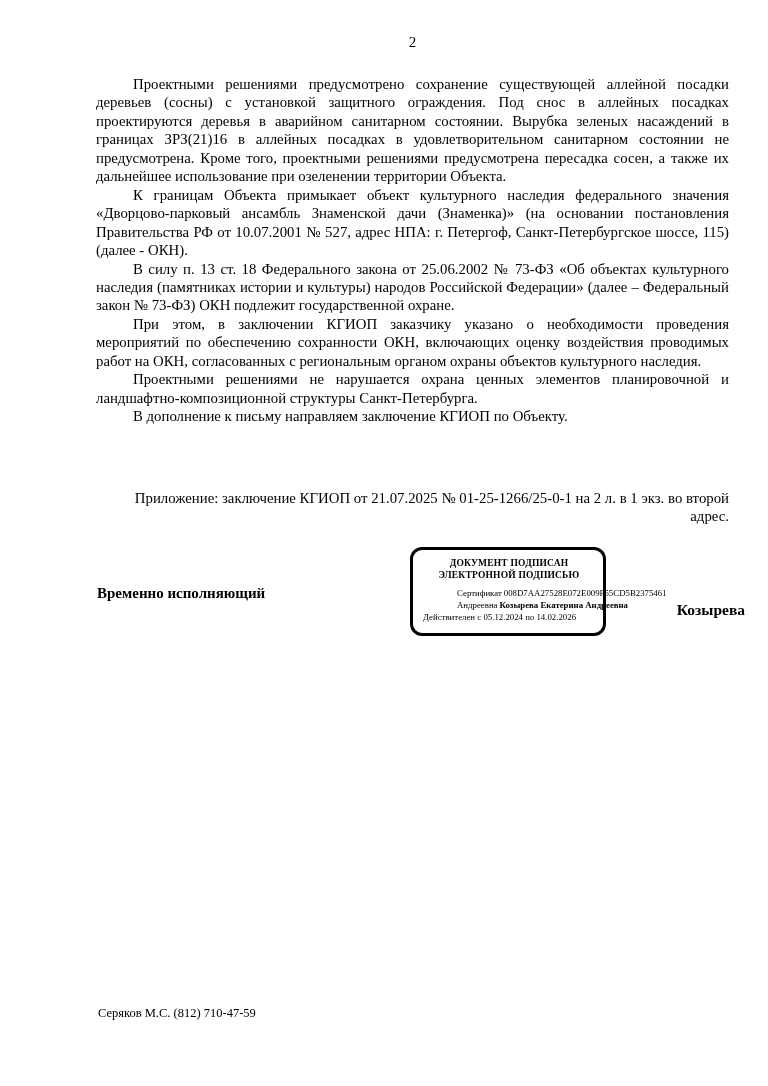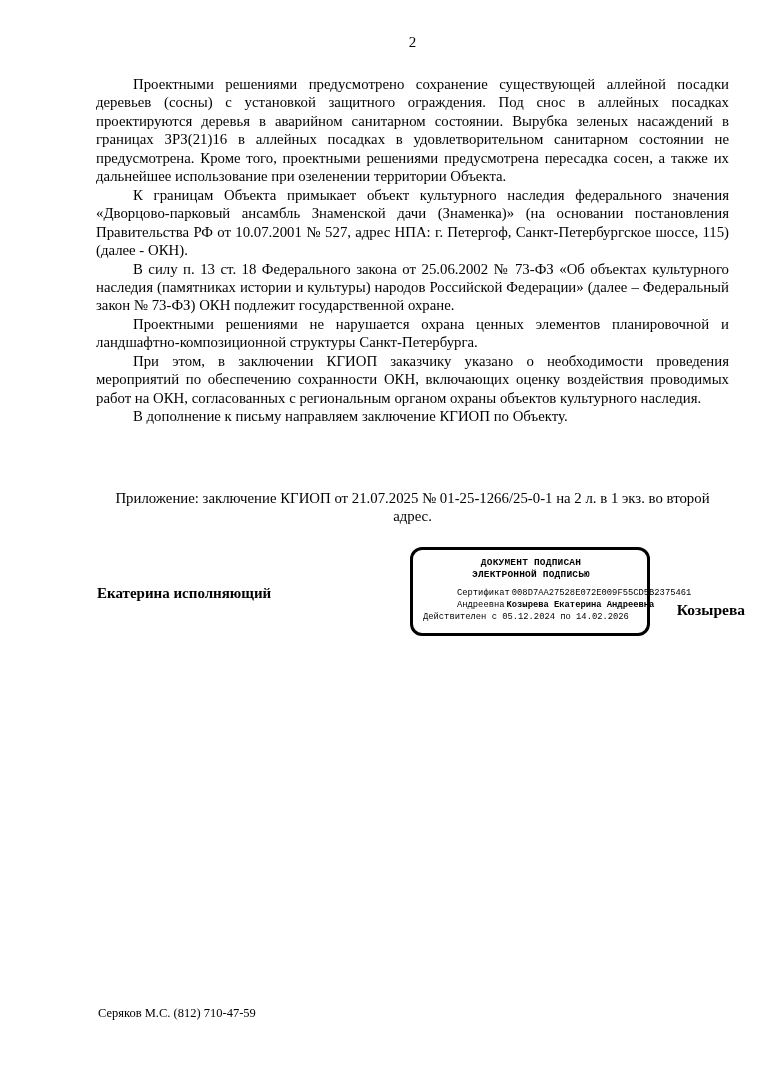--- a/index.html
+++ b/index.html
@@ -30,42 +30,42 @@
     text-align: justify;
   }
   .body-text p { margin: 0; text-indent: 37px; font-family: Liberation Serif, serif; }
   .attachment {
     position: absolute;
     top: 489px;
     left: 96px;
     right: 39px;
     font-size: 14.8px;
     line-height: 18.45px;
-    text-align: center;
+    text-align: right;
   }
   .sig-title {
     position: absolute;
     top: 584px;
     left: 97px;
     font-size: 15px;
     font-weight: bold;
     line-height: 19px;
     white-space: nowrap;
   }
   .stamp {
     position: absolute;
     top: 547px;
     left: 410px;
-    width: 240px;
+    width: 196px;
     height: 89px;
     box-sizing: border-box;
     border: 3px solid #000000;
     border-radius: 12px;
     background: #ffffff;
-    font-family: Liberation Mono, monospace;
+    font-family: Liberation Serif, serif;
     padding: 7px 8px 2px 10px;
   }
   .stamp-title {
     text-align: center;
     font-weight: bold;
     font-size: 9.5px;
     line-height: 12px;
     letter-spacing: 0.2px;
   }
   .stamp-details {
@@ -94,29 +94,29 @@
 <body>
 
 <div class="page">
 
   <div class="page-number">2</div>
 
   <div class="body-text">
     <p>Проектными решениями предусмотрено сохранение существующей аллейной посадки деревьев (сосны) с установкой защитного ограждения. Под снос в аллейных посадках проектируются деревья в аварийном санитарном состоянии. Вырубка зеленых насаждений в границах ЗРЗ(21)16 в аллейных посадках в удовлетворительном санитарном состоянии не предусмотрена. Кроме того, проектными решениями предусмотрена пересадка сосен, а также их дальнейшее использование при озеленении территории Объекта.</p>
     <p>К границам Объекта примыкает объект культурного наследия федерального значения «Дворцово-парковый ансамбль Знаменской дачи (Знаменка)» (на основании постановления Правительства РФ от 10.07.2001 № 527, адрес НПА: г. Петергоф, Санкт-Петербургское шоссе, 115) (далее - ОКН).</p>
     <p>В силу п. 13 ст. 18 Федерального закона от 25.06.2002 № 73-ФЗ «Об объектах культурного наследия (памятниках истории и культуры) народов Российской Федерации» (далее – Федеральный закон № 73-ФЗ) ОКН подлежит государственной охране.</p>
+    <p>При этом, в заключении КГИОП заказчику указано о необходимости проведения мероприятий по обеспечению сохранности ОКН, включающих оценку воздействия проводимых работ на ОКН, согласованных с региональным органом охраны объектов культурного наследия.</p>
     <p>Проектными решениями не нарушается охрана ценных элементов планировочной и ландшафтно-композиционной структуры Санкт-Петербурга.</p>
-    <p>При этом, в заключении КГИОП заказчику указано о необходимости проведения мероприятий по обеспечению сохранности ОКН, включающих оценку воздействия проводимых работ на ОКН, согласованных с региональным органом охраны объектов культурного наследия.</p>
     <p>В дополнение к письму направляем заключение КГИОП по Объекту.</p>
   </div>
 
   <div class="attachment">Приложение: заключение КГИОП от 21.07.2025 № 01-25-1266/25-0-1 на 2 л. в 1 экз. во второй адрес.</div>
 
   <div class="sig-title">
-    <div>Екатерина исполняющий</div>
+    <div>Временно исполняющий</div>
   </div>
 
   <div class="stamp">
     <div class="stamp-title">
       <div>ДОКУМЕНТ ПОДПИСАН</div>
       <div>ЭЛЕКТРОННОЙ ПОДПИСЬЮ</div>
     </div>
     <div class="stamp-details">
       <div><span class="lbl">Сертификат</span><span>008D7AA27528E072E009F55CD5B2375461</span></div>
       <div><span class="lbl">Андреевна</span><b>Козырева Екатерина Андреевна</b></div>

